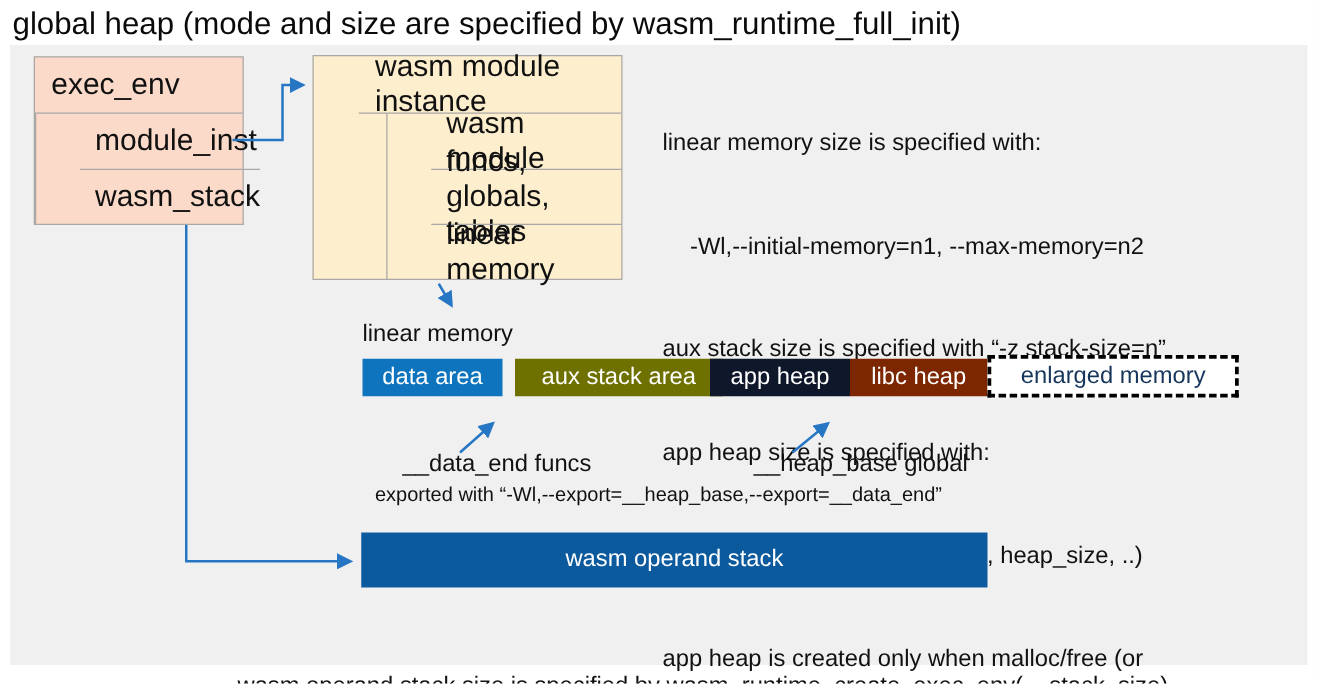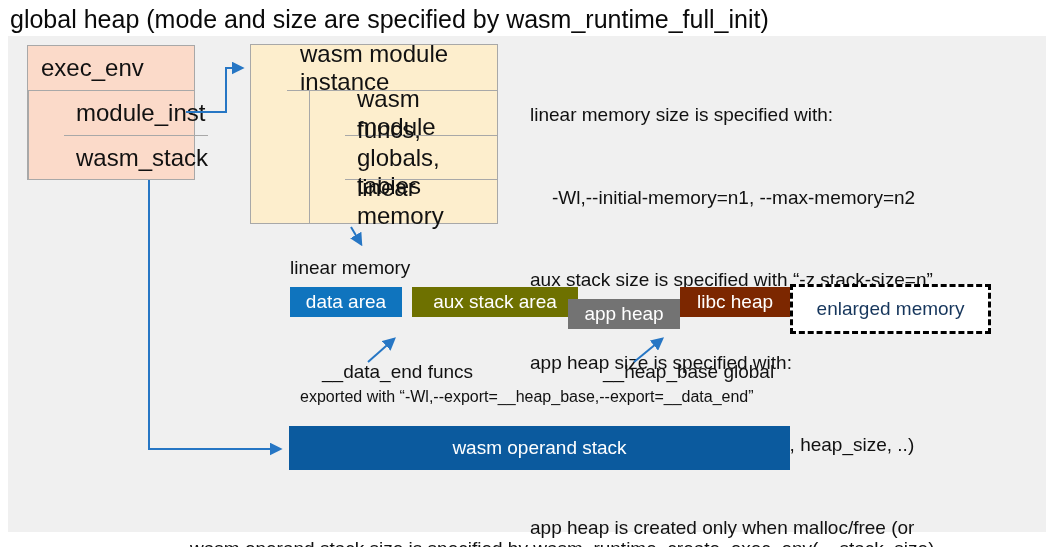--- a/index.html
+++ b/index.html
@@ -37,21 +37,21 @@
   #notes-right .indent{padding-left:22px;}
 
   
   #lm-label{left:290px;top:257px;font-size:19px;}
   .seg{top:287px;height:30px;display:flex;align-items:center;justify-content:center;
        font-size:19px;box-sizing:border-box;white-space:nowrap;}
   #seg-data{left:290px;width:112px;}
   #seg-aux{left:412px;width:166px;}
   #seg-appheap{left:568px;width:112px;}
   #seg-libc{left:680px;width:110px;}
-  #seg-enlarged{left:790px;top:284px;width:201px;height:50px;border:3px dashed #000;background:#fff;}
+  #seg-enlarged{left:790px;top:284px;width:201px;height:34px;border:3px dashed #000;background:#fff;}
 
   #data-end-label{left:322px;top:361px;font-size:19px;}
   #heap-base-label{left:603px;top:361px;font-size:19px;}
   #exported-label{left:300px;top:388px;font-size:16px;}
 
   
   #operand-stack{left:289px;top:426px;width:501px;height:44px;display:flex;
      align-items:center;justify-content:center;font-size:19px;}
 
   #bottom-note{left:190px;top:481px;font-size:19px;line-height:27px;white-space:pre;}
@@ -97,21 +97,21 @@
     <div>app heap size is specified with:</div>
     <div class="indent">wasm_runtime_instantiate(.., heap_size, ..)</div>
     <div>app heap is created only when malloc/free (or</div>
     
   </div>
 
   <div id="lm-label" class="abs">linear memory</div>
 
   <div id="seg-data" class="abs seg" style="background-color: rgb(15, 116, 190); color: rgb(255, 255, 255);">data area</div>
   <div id="seg-aux" class="abs seg" style="background-color: rgb(110, 113, 0); color: rgb(255, 255, 255);">aux stack area</div>
-  <div id="seg-appheap" class="abs seg" style="background-color: #737373; color: rgb(255, 255, 255); margin-top: 12px;">app heap</div>
+  <div id="seg-appheap" class="abs seg" style="background-color: #0f172a; color: rgb(255, 255, 255);">app heap</div>
   <div id="seg-libc" class="abs seg" style="background-color: rgb(124, 39, 0); color: rgb(255, 255, 255);">libc heap</div>
   <div id="seg-enlarged" class="abs seg" style="background-color: rgb(255, 255, 255); color: rgb(22, 54, 92);">enlarged memory</div>
 
   <div id="data-end-label" class="abs">__data_end funcs</div>
   <div id="heap-base-label" class="abs">__heap_base global</div>
   <div id="exported-label" class="abs">exported with “-Wl,--export=__heap_base,--export=__data_end”</div>
 
   <div id="operand-stack" class="abs" style="background-color: rgb(11, 90, 158); color: rgb(255, 255, 255);">wasm operand stack</div>
 
   <div id="bottom-note" class="abs">

